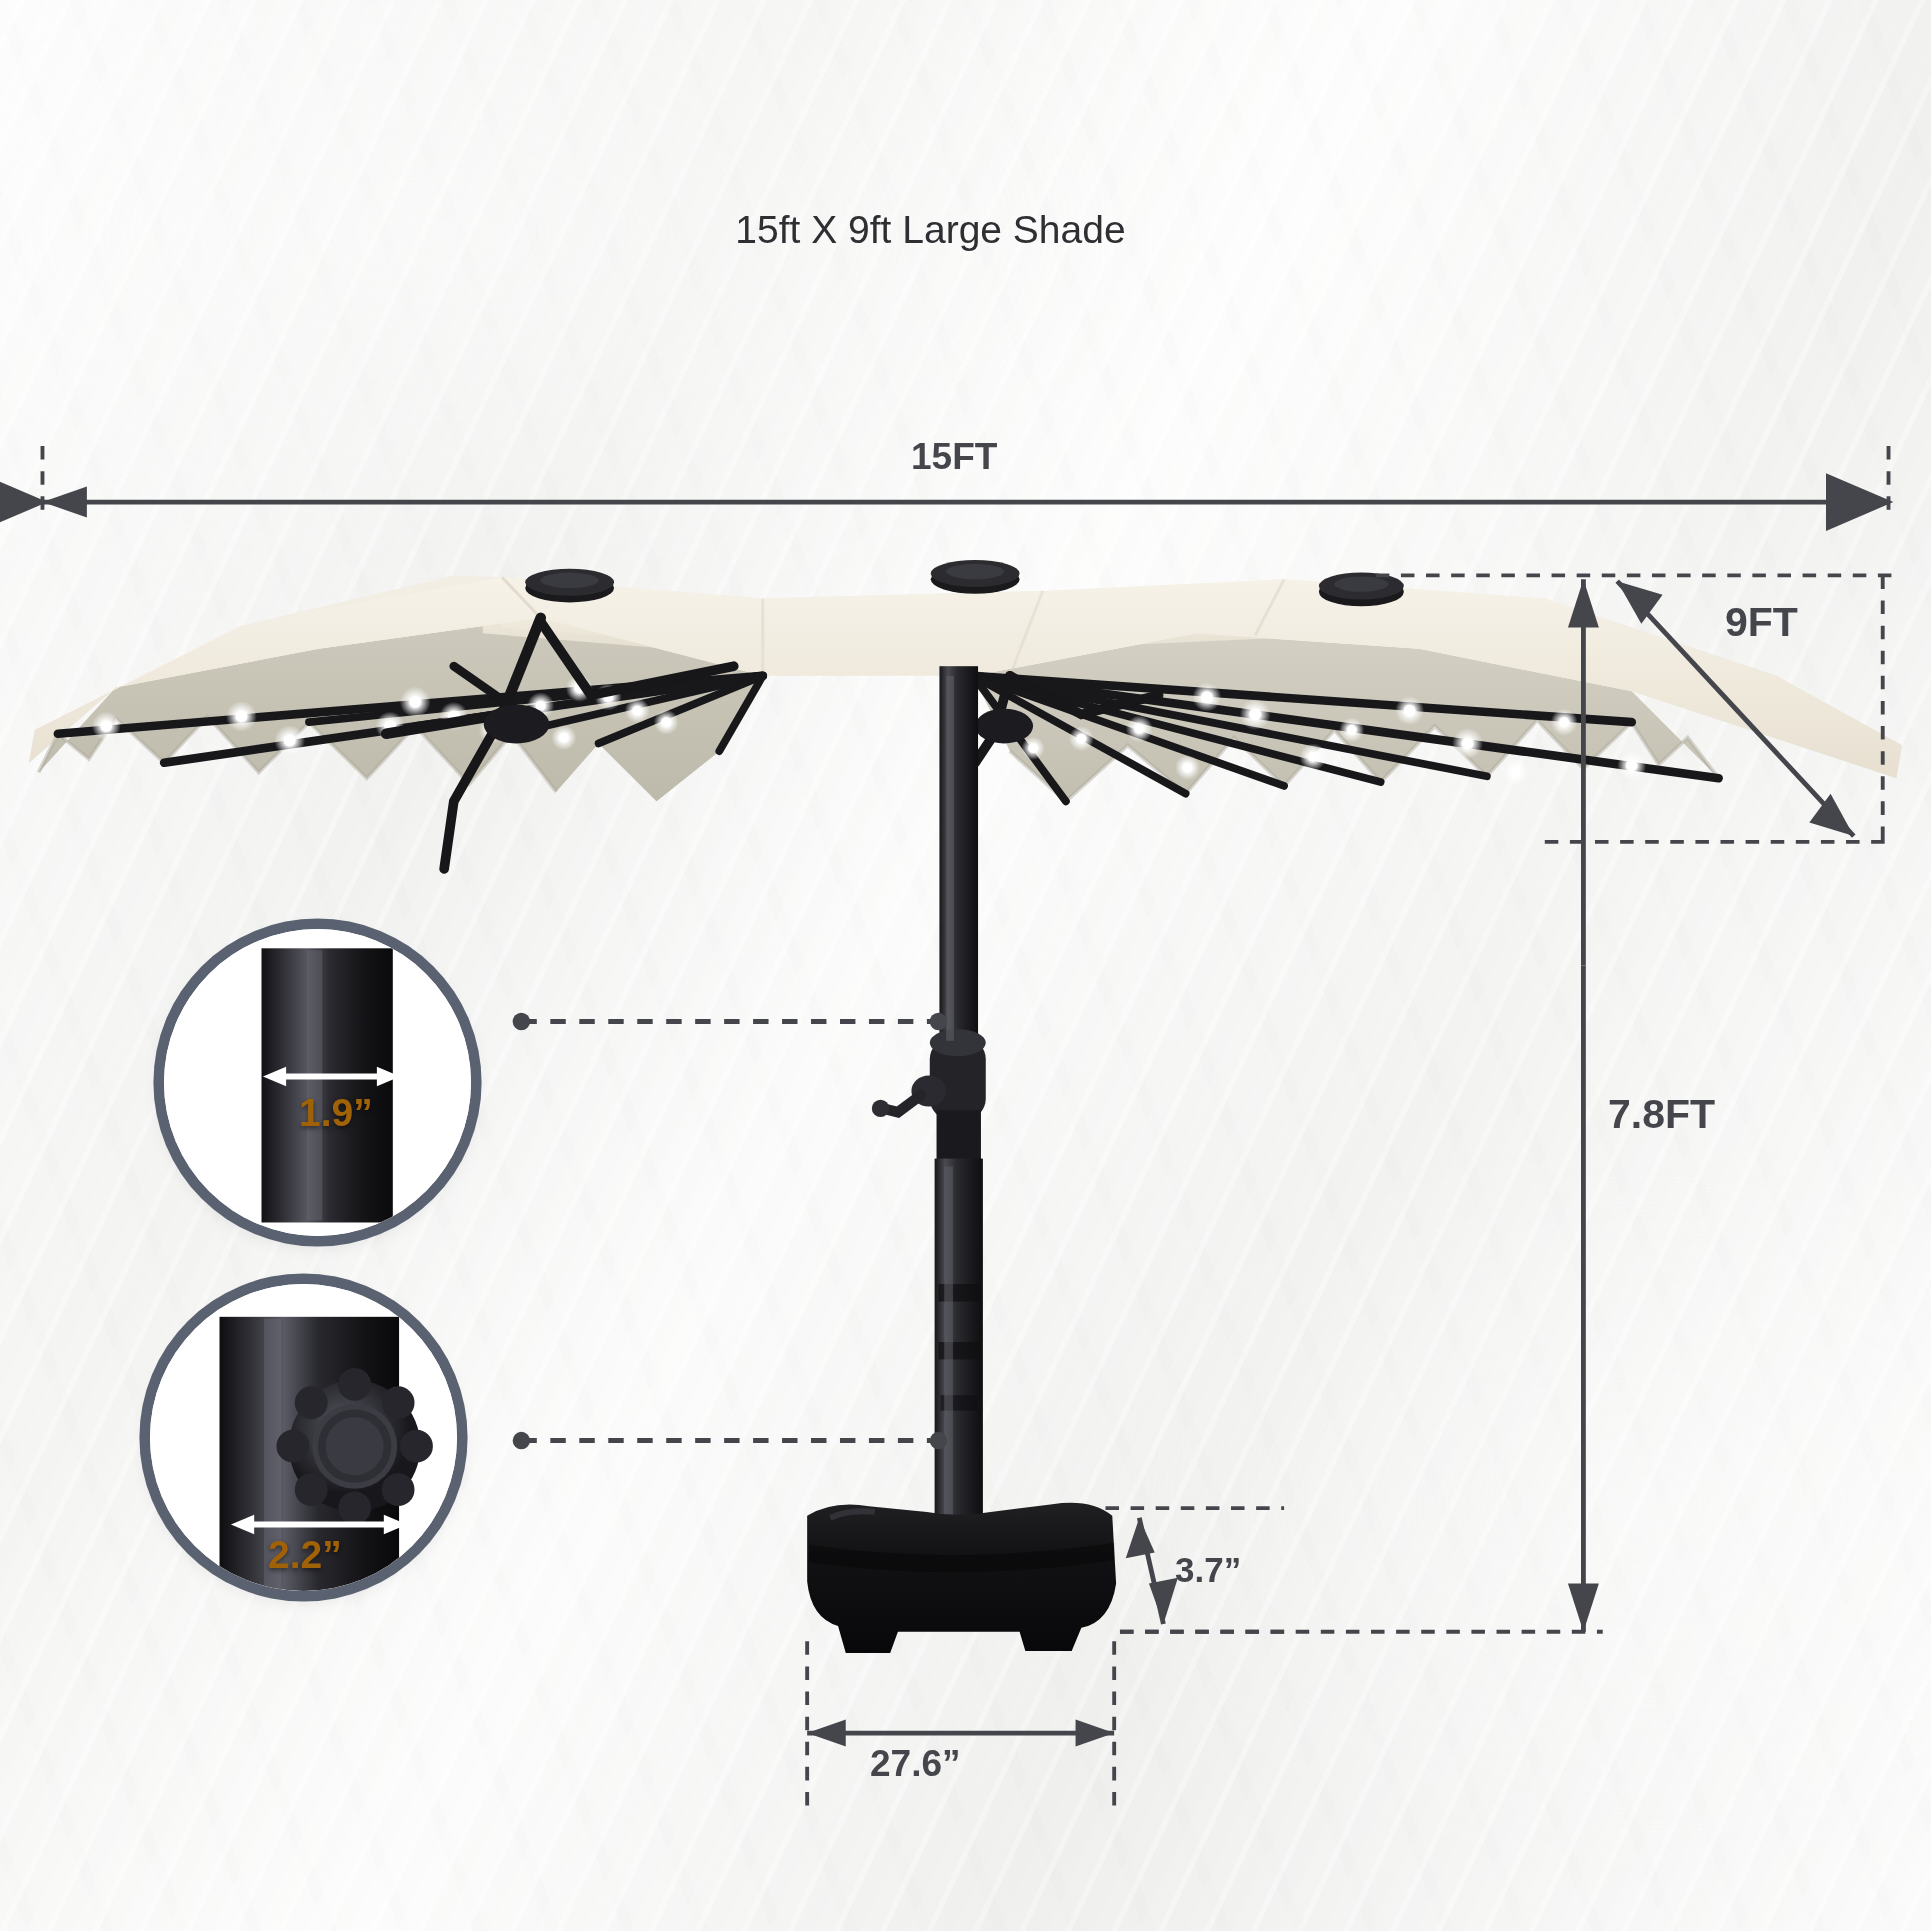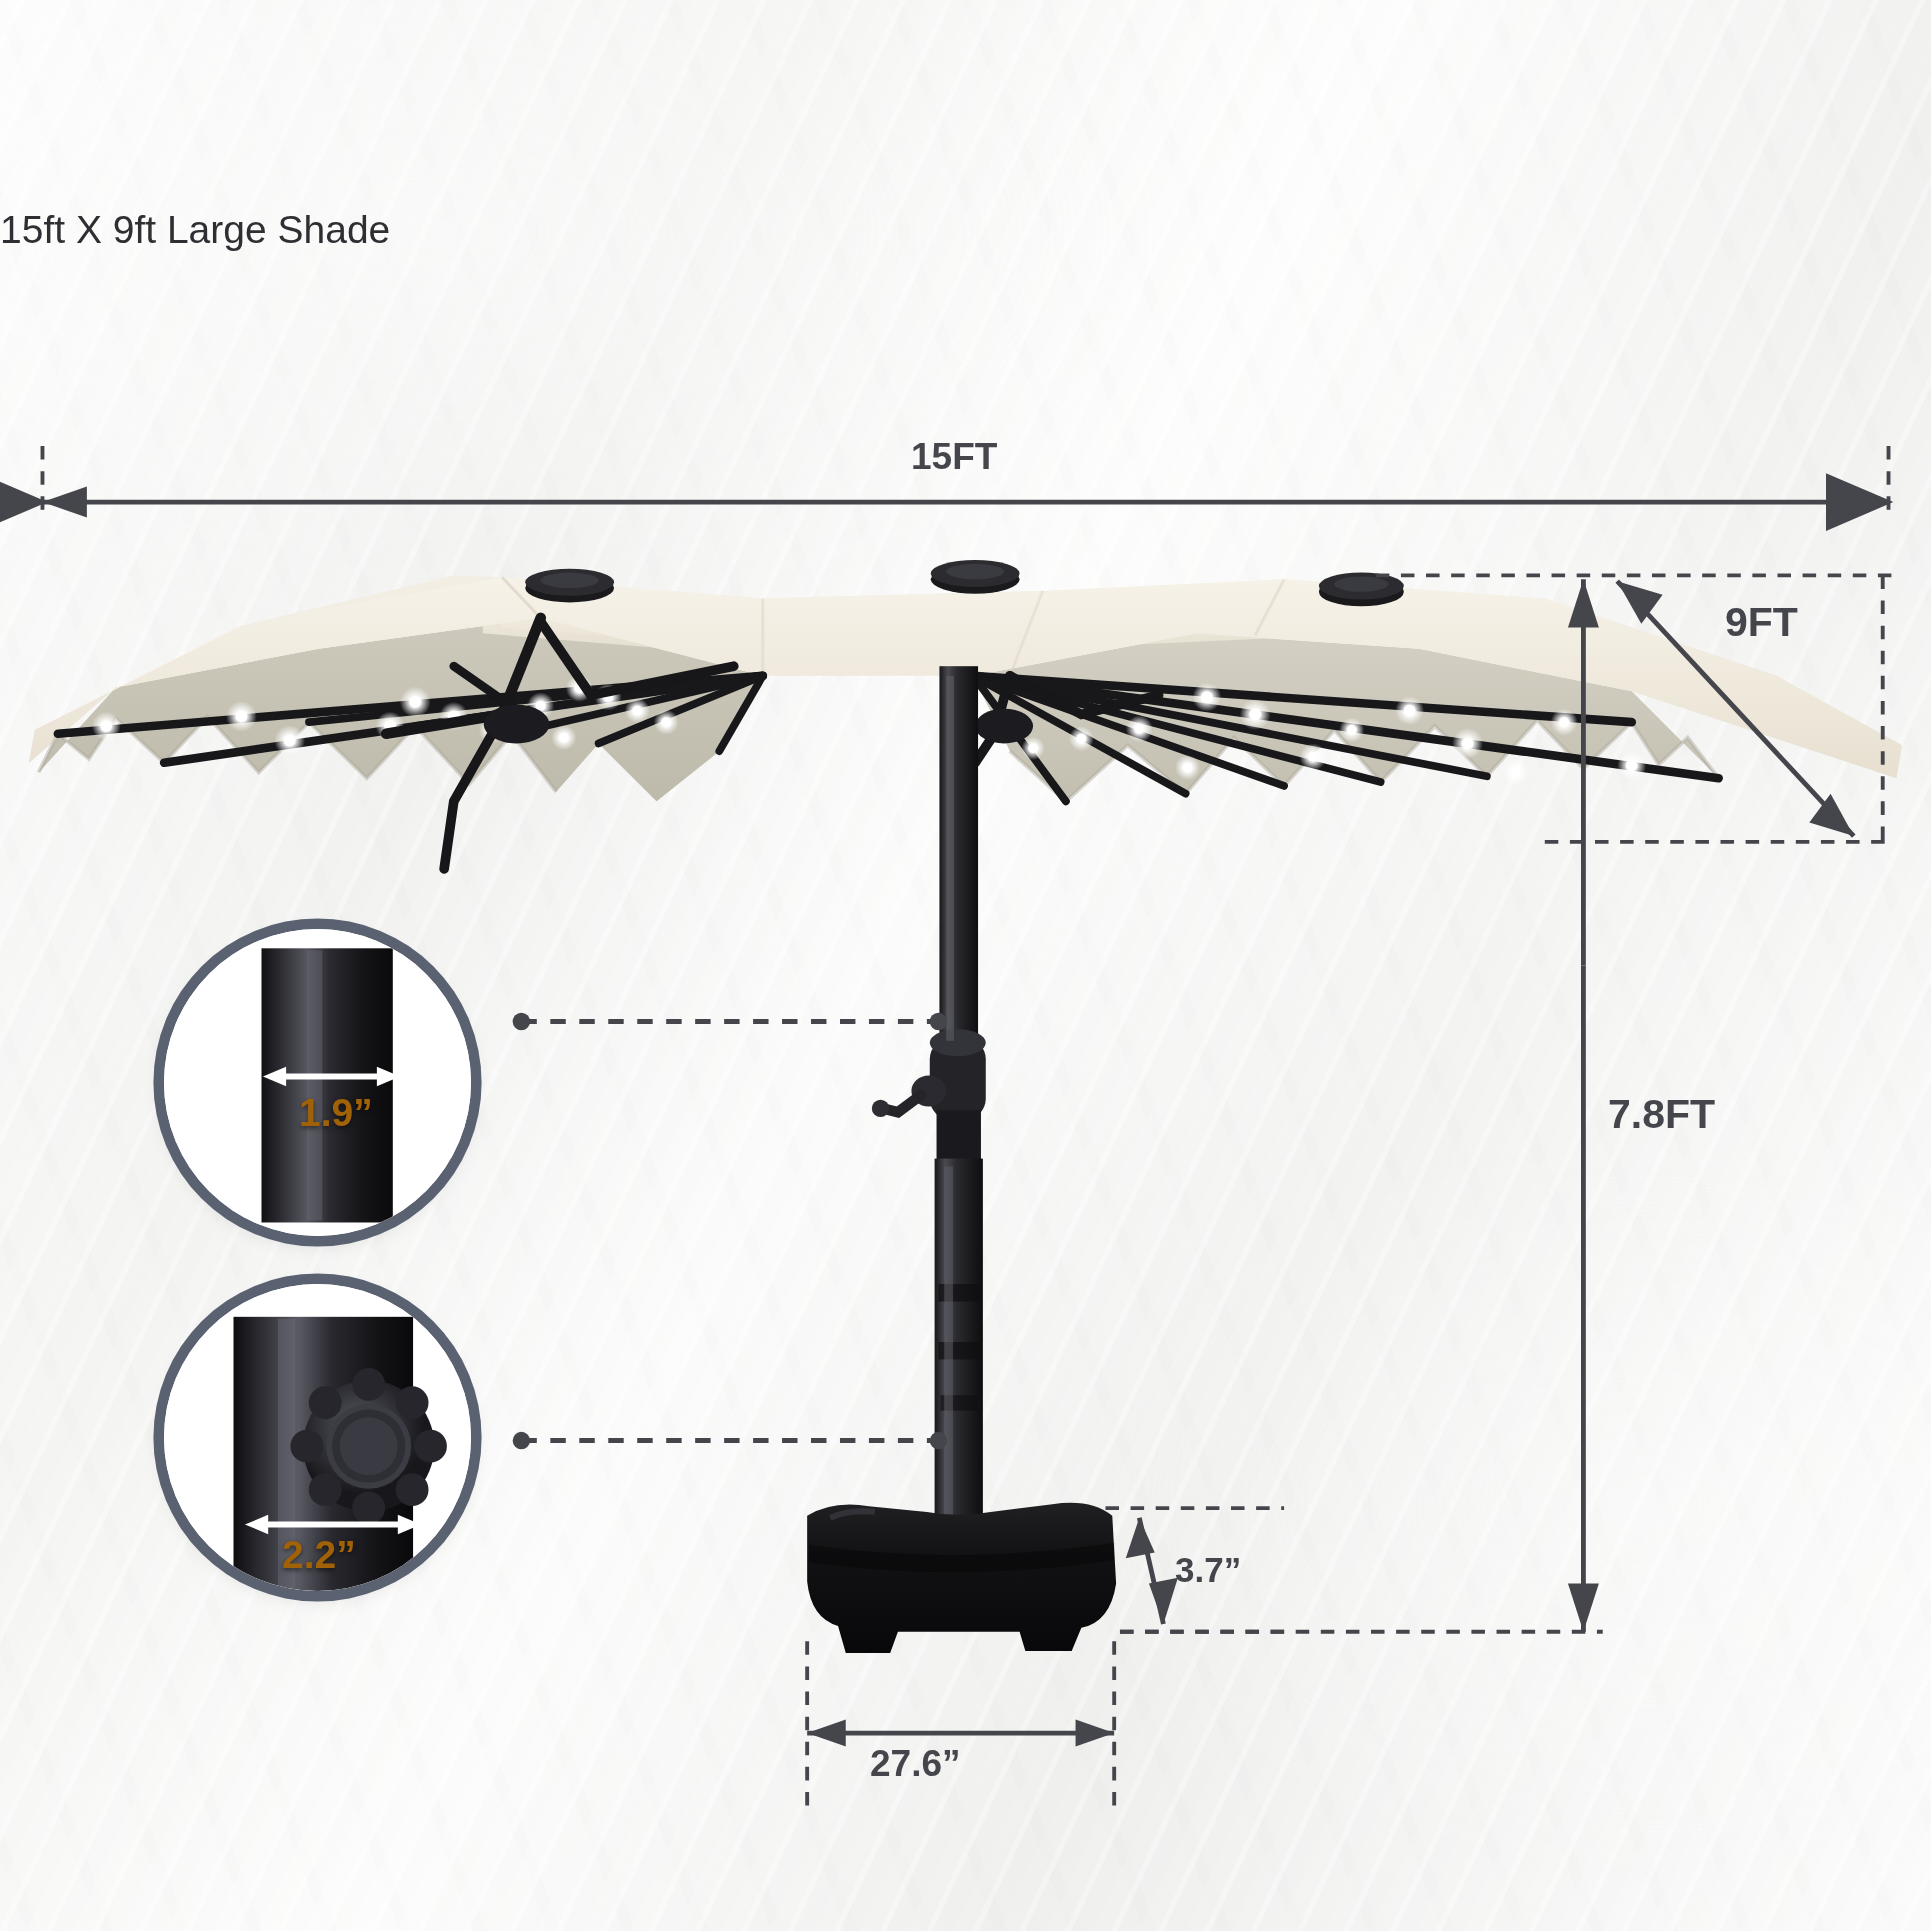--- a/index.html
+++ b/index.html
@@ -28,40 +28,40 @@
                radial-gradient(ellipse 869px 579px at 85% 78%, rgba(255,255,255,.75), rgba(255,255,255,0) 65%);
   }
 
   
   #title{
     position:absolute;left:0;right:68px;top:50px;text-align:right;
     font-size:73px;font-weight:700;color:#45464c;letter-spacing:-0.5px;
     line-height:1.05;
   }
   #subtitle{
-    position:absolute;left:0;right:70px;top:208px;text-align:left;
+    position:absolute;left:0;right:70px;top:208px;text-align:center;
     font-size:39px;font-weight:400;color:#2e2f33;letter-spacing:0px;
   }
 
   
   .dimlabel{position:absolute;font-weight:700;color:#45464c;white-space:nowrap;}
   #lbl-15ft{left:911px;top:436px;font-size:37px;}
   #lbl-9ft{left:1725px;top:599px;font-size:41px;}
   #lbl-78ft{left:1608px;top:1091px;font-size:41px;}
   #lbl-59{left:1175px;top:1550px;font-size:35px;}
   #lbl-276{left:870px;top:1743px;font-size:37px;}
 
   svg.ovl{position:absolute;left:0;top:0;width:1931px;height:1931px;overflow:visible;}
 
   
   .callout{position:absolute;border-radius:50%;background:#fff;
            box-shadow:0 0 0 10.6px #5a6271, 0 5.8px 21px rgba(0,0,0,.14);
            overflow:hidden;}
   #callout-pole{left:164px;top:929px;width:307px;height:307px;}
-  #callout-knob{left:164px;top:1284px;width:307px;height:307px;}
+  #callout-knob{left:150px;top:1284px;width:307px;height:307px;}
   .co-label{position:absolute;color:#a16207;font-weight:700;text-shadow:0 1.9px 4.8px rgba(0,0,0,.55);
             z-index:6;white-space:nowrap;}
   .co-arrow{position:absolute;z-index:5;}
 </style>
 </head>
 <body>
 
 <div id="stage">
   <div class="tex"></div>
   <div class="tex2"></div>

